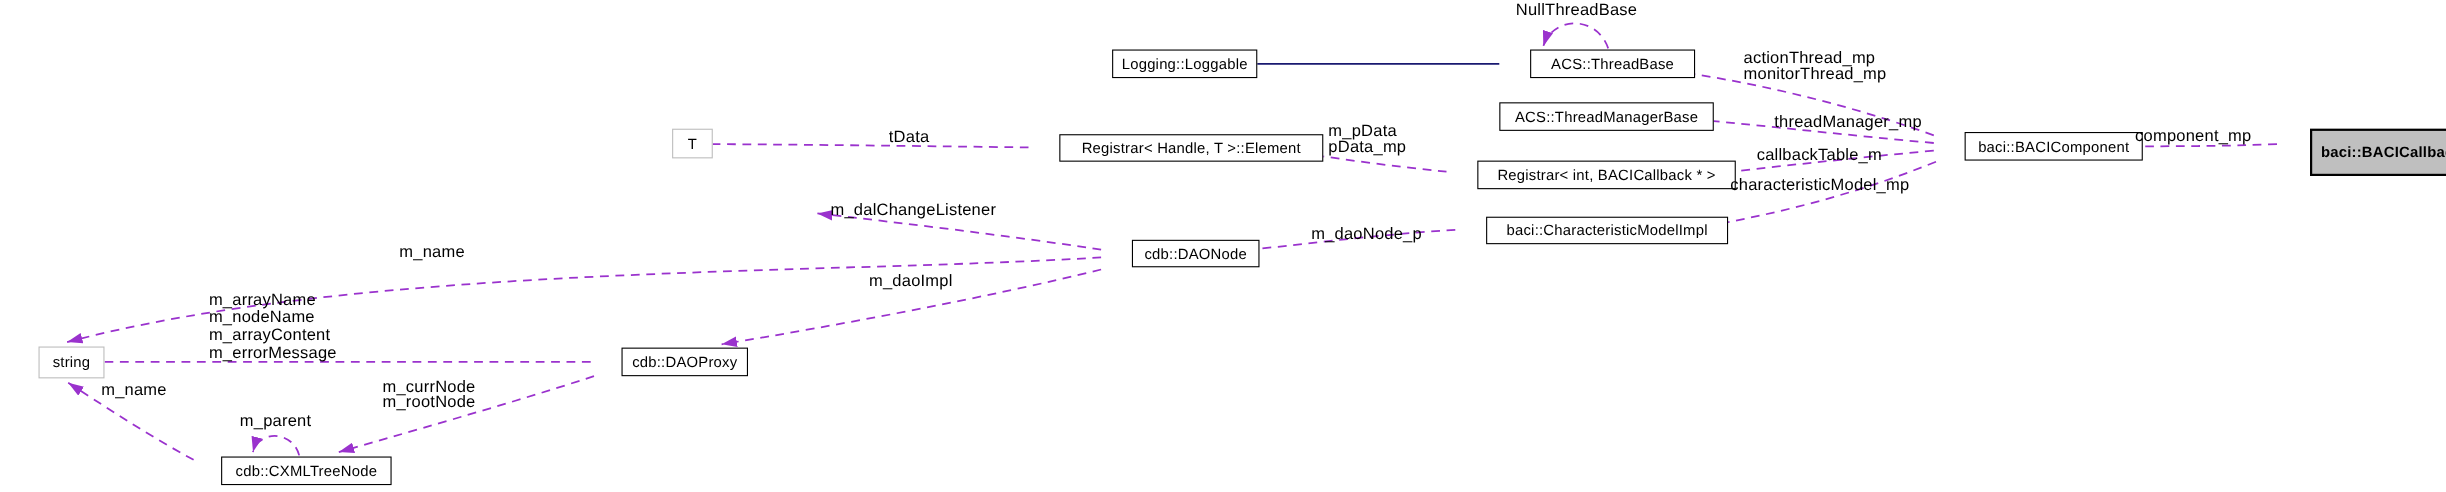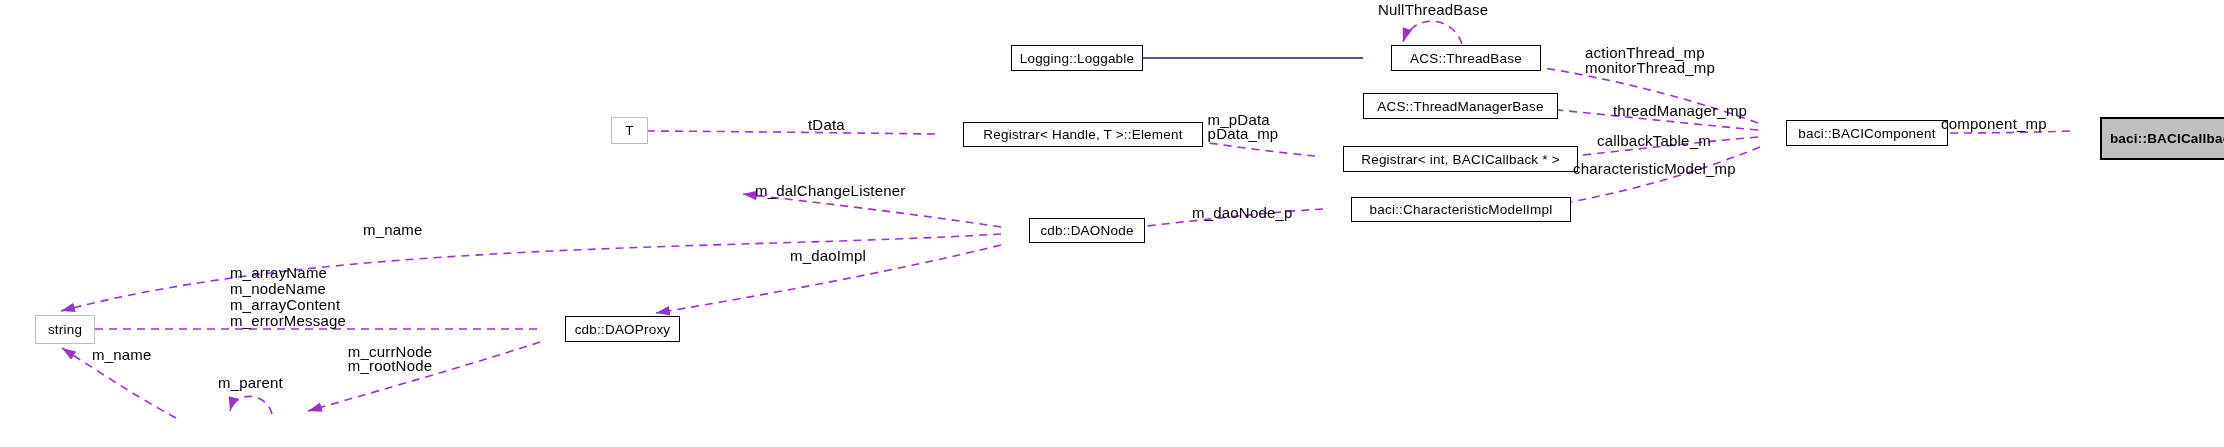--- a/index.html
+++ b/index.html
@@ -67,20 +67,21 @@
   <div class="node" style="left:1335px;top:93px;width:195px;height:26px;">ACS::ThreadManagerBase</div>
   <div class="node" style="left:935px;top:122px;width:240px;height:25px;">Registrar&lt; Handle, T &gt;::Element</div>
   <div class="node" style="left:1315px;top:146px;width:235px;height:26px;">Registrar&lt; int, BACICallback * &gt;</div>
   <div class="node" style="left:1758px;top:120px;width:162px;height:26px;">baci::BACIComponent</div>
   <div class="node focus" style="left:2072px;top:117px;width:148px;height:43px;font-weight:bold;">baci::BACICallback</div>
   <div class="node external" style="left:583px;top:117px;width:37px;height:27px;">T</div>
   <div class="node" style="left:1001px;top:218px;width:116px;height:25px;">cdb::DAONode</div>
   <div class="node" style="left:1323px;top:197px;width:220px;height:25px;">baci::CharacteristicModelImpl</div>
   <div class="node external" style="left:7px;top:315px;width:60px;height:29px;">string</div>
   <div class="node" style="left:537px;top:316px;width:115px;height:26px;">cdb::DAOProxy</div>
+  <div class="node" style="left:173px;top:415px;width:155px;height:26px;">cdb::CXMLTreeNode</div>
 
   <div class="elabel" style="left:1378px;top:2px;">NullThreadBase</div>
 
   <div class="elabel center" style="left:1650px;top:45px;">
     <div>actionThread_mp</div>
     <div>monitorThread_mp</div>
   </div>
 
   <div class="elabel" style="left:1585px;top:103px;margin-left:28px;">threadManager_mp</div>
   <div class="elabel" style="left:1597px;top:133px;">callbackTable_m</div>
@@ -91,21 +92,21 @@
     <div>m_pData</div>
     <div>pData_mp</div>
   </div>
 
   <div class="elabel" style="left:808px;top:117px;">tData</div>
   <div class="elabel" style="left:1192px;top:205px;">m_daoNode_p</div>
   <div class="elabel" style="left:755px;top:183px;">m_dalChangeListener</div>
   <div class="elabel" style="left:363px;top:222px;">m_name</div>
   <div class="elabel" style="left:790px;top:248px;">m_daoImpl</div>
 
-  <div class="elabel center" style="left:248px;top:265px;line-height:16px;margin-left:40px;">
+  <div class="elabel center" style="left:248px;top:265px;line-height:16px;">
     <div>m_arrayName</div>
     <div>m_nodeName</div>
     <div>m_arrayContent</div>
     <div>m_errorMessage</div>
   </div>
 
   <div class="elabel" style="left:92px;top:347px;">m_name</div>
 
   <div class="elabel center" style="left:390px;top:345px;line-height:14px;">
     <div>m_currNode</div>

